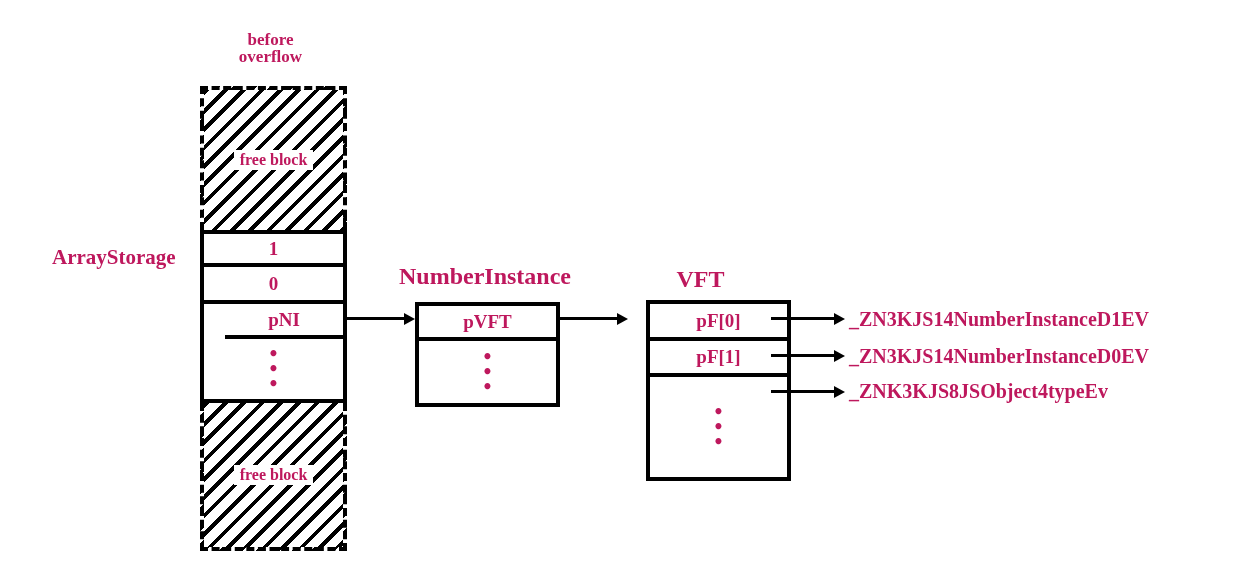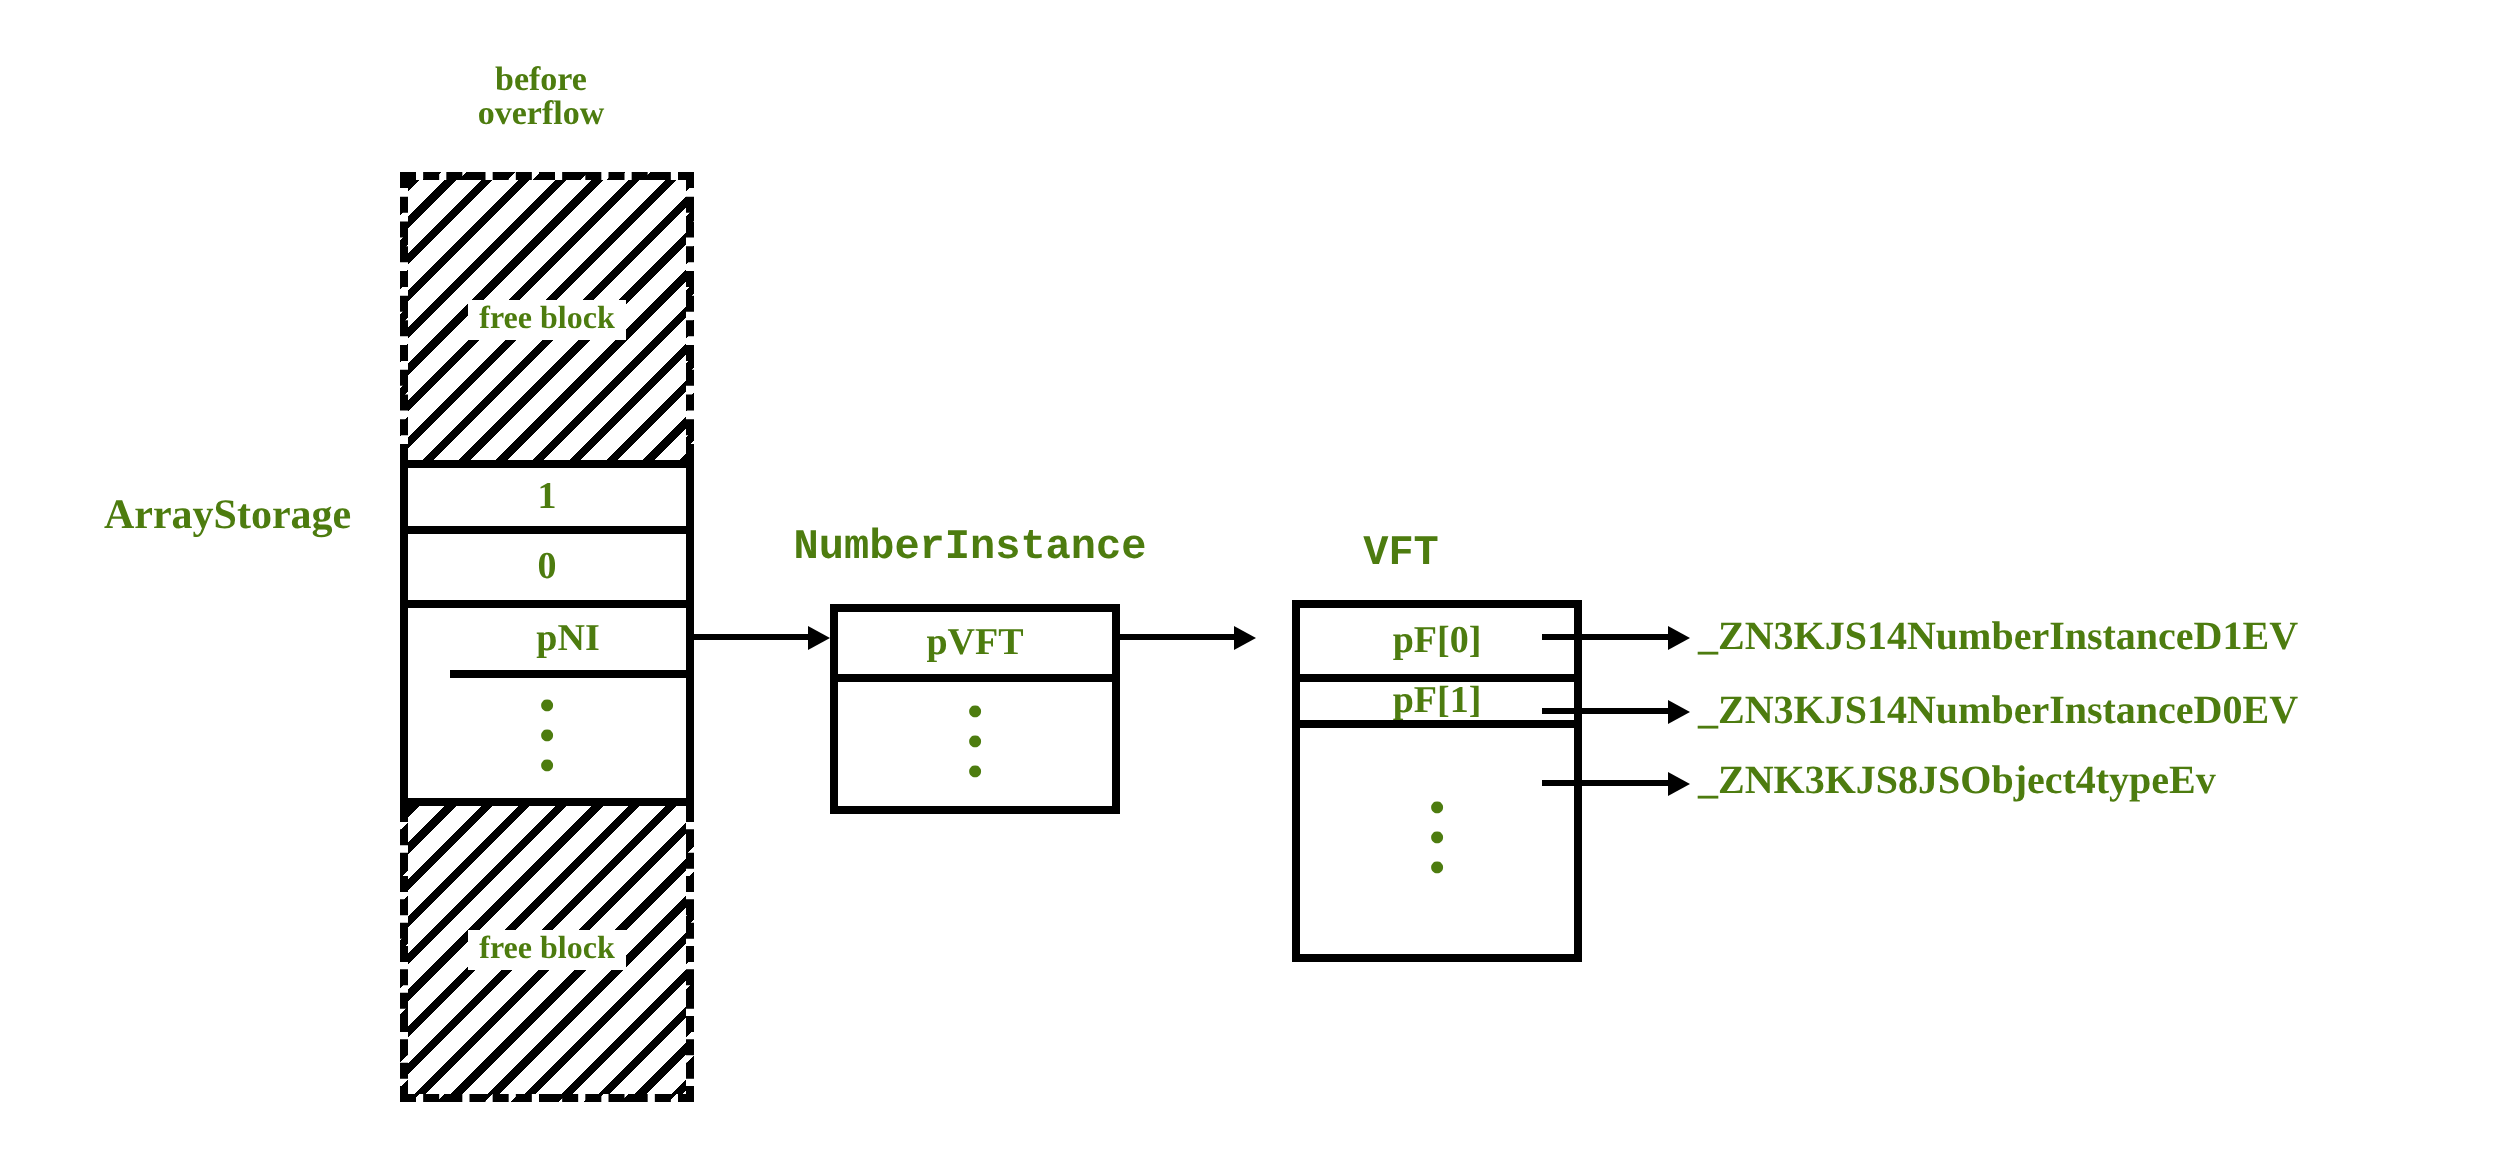--- a/index.html
+++ b/index.html
@@ -1,43 +1,42 @@
 <!DOCTYPE html>
 <html><head>
 <meta charset="utf-8">
 <style>
   html, body { margin: 0; padding: 0; }
   .canvas {
     position: relative;
     width: 1255px;
     height: 587px;
     background: #ffffff;
-    color: #4d7c0f;
+    color: #be185d;
     font-family: "Liberation Serif", serif;
     font-weight: bold;
     overflow: hidden;
   }
 
   
   .heading {
     position: absolute;
     left: 197px; top: 31px; width: 147px;
     text-align: center;
     font-size: 17px; line-height: 17px;
   }
   .side-label {
     position: absolute;
     left: 52px; top: 245px;
     font-size: 21px;
   }
   .box-title {
     position: absolute;
     text-align: center;
-    font-size: 21px;
-    font-family: Liberation Mono, monospace;
+    font-size: 24px;
   }
   .ni-title  { left: 390px; top: 263px; width: 190px; }
   .vft-title { left: 628px; top: 266px; width: 145px; }
 
   
   .free {
     position: absolute;
     left: 200px; width: 147px;
     box-sizing: border-box;
     border: 4px dashed #000;
@@ -68,21 +67,21 @@
     border-bottom: 4px solid #000;
     display: flex; align-items: center; justify-content: center;
     font-size: 19px;
   }
   .cell.last { border-bottom: none; flex: 1; }
   .as-c1  { height: 33px; }
   .as-c2  { height: 37px; }
   .as-c3  { height: 35px; margin-left: 21px; }
   .ni-c1  { height: 35px; }
   .vft-c1 { height: 37px; }
-  .vft-c2 { height: 23px; }
+  .vft-c2 { height: 36px; }
   .vft-c3 { height: 37px; }
 
   .dots {
     white-space: pre;
     text-align: center;
     font-size: 17px;
     line-height: 15px;
     font-family: "DejaVu Sans", sans-serif;
   }
 

